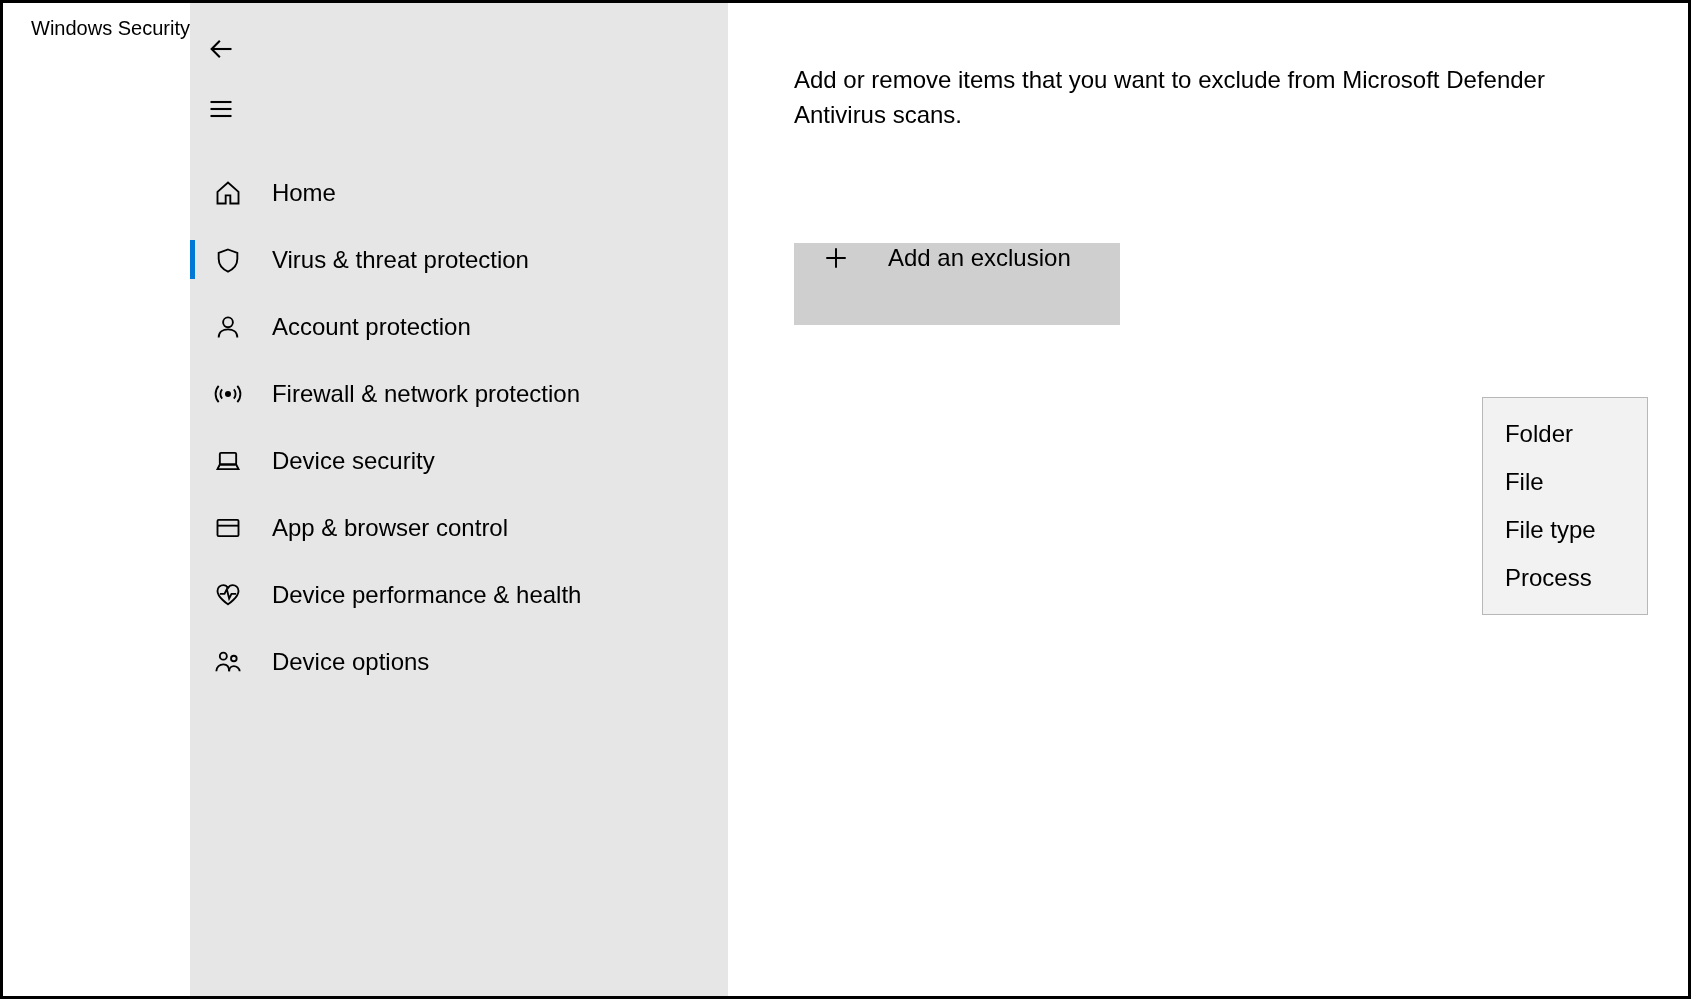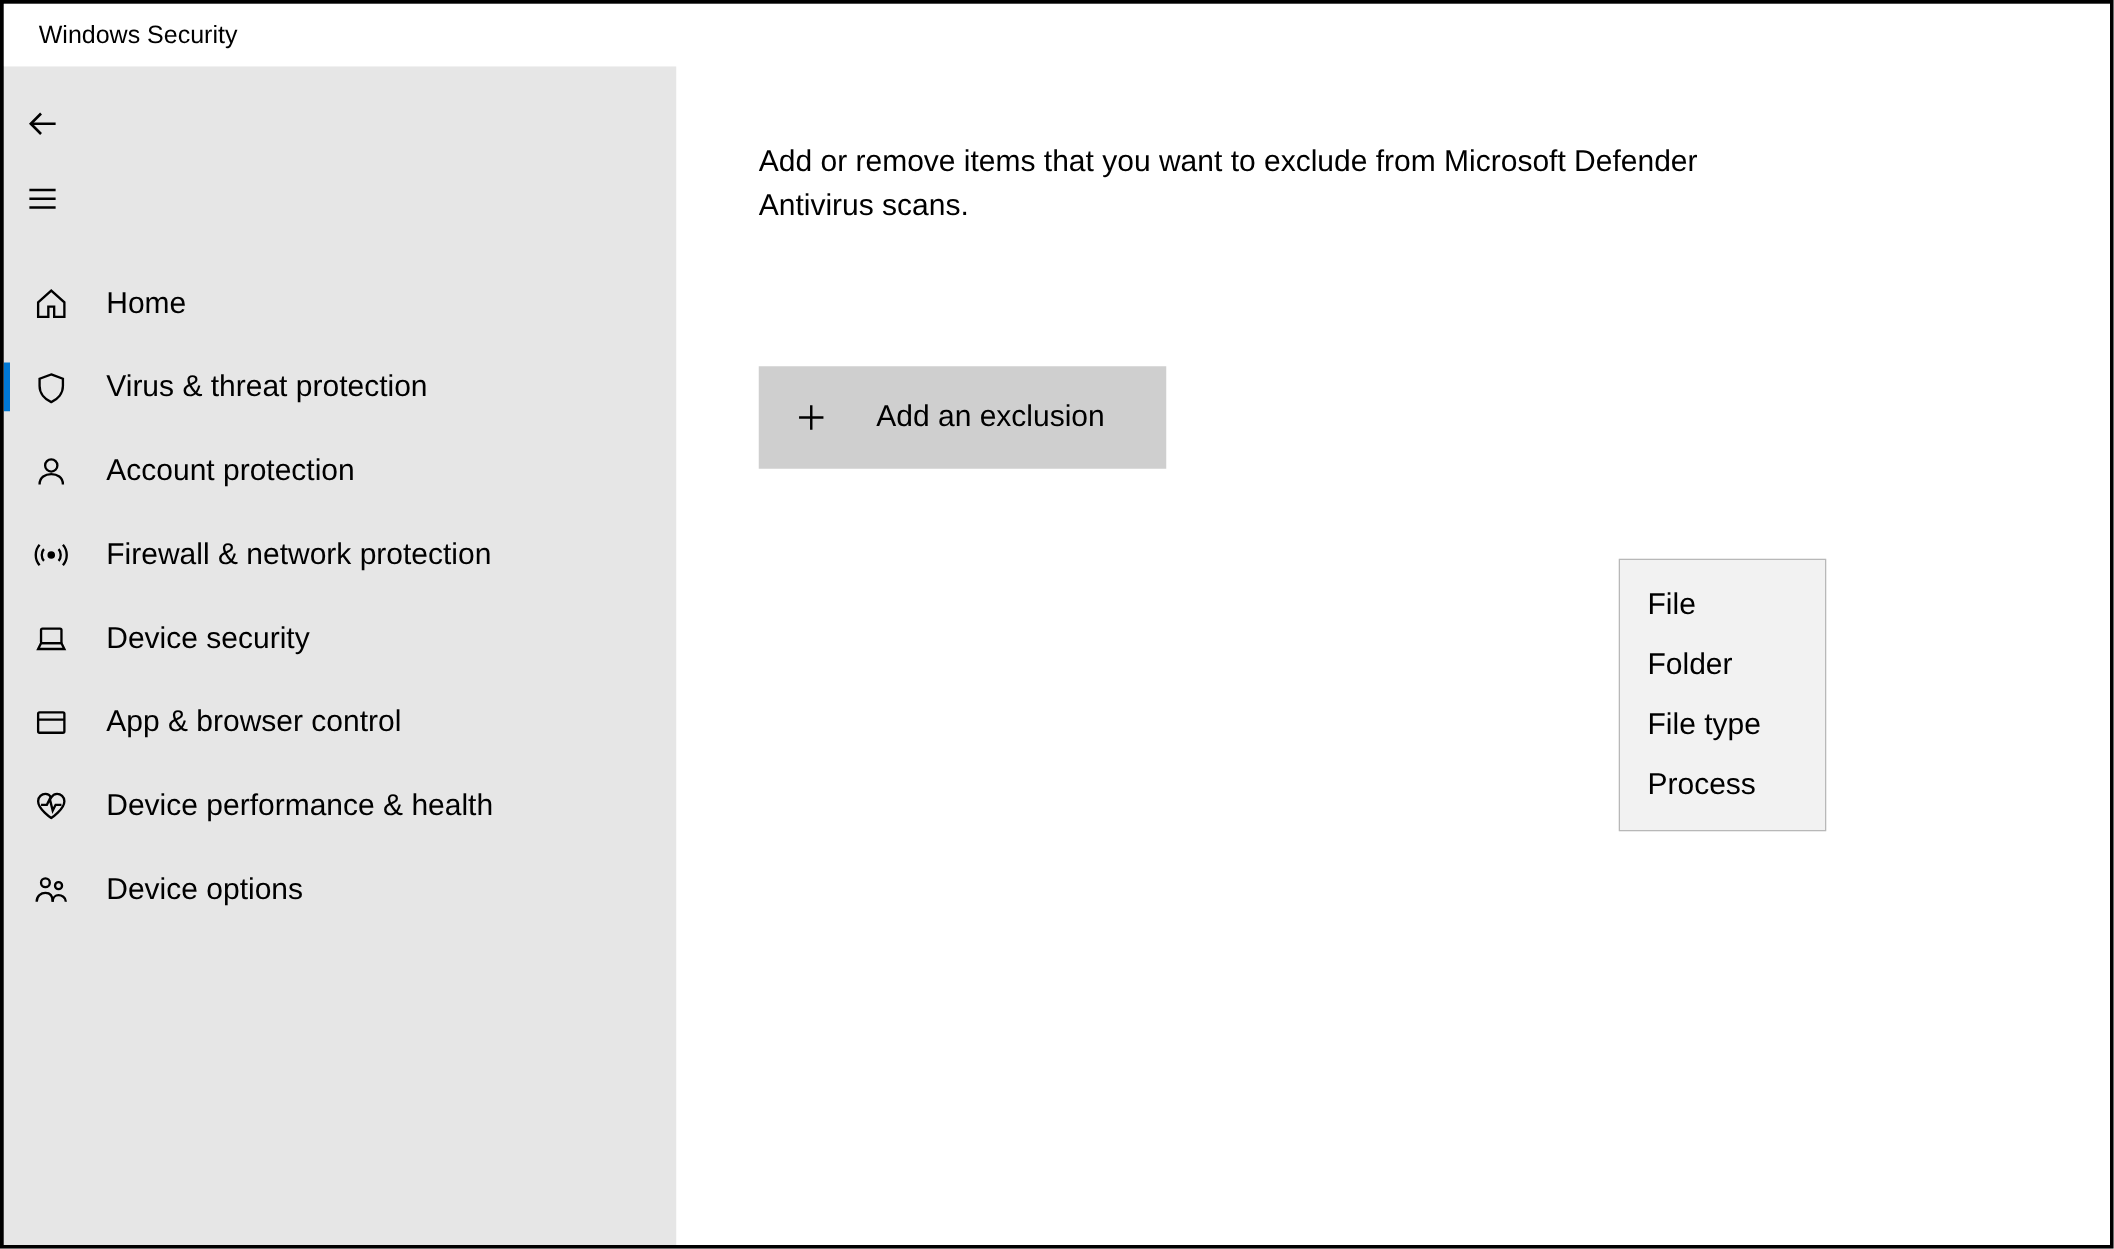--- a/index.html
+++ b/index.html
@@ -8,21 +8,21 @@
     padding: 0;
     font-family: "Segoe UI", -apple-system, BlinkMacSystemFont, sans-serif;
     background: #fff;
     color: #000;
   }
   .window {
     width: 1691px;
     height: 999px;
     border: 3px solid #000;
     display: flex;
-    flex-direction: column;
+    flex-direction: row;
     overflow: hidden;
   }
   .titlebar {
     height: 50px;
     display: flex;
     align-items: center;
     padding-left: 28px;
     font-size: 20px;
     color: #000;
     background: #fff;
@@ -101,21 +101,20 @@
     max-width: 820px;
     margin: 0;
   }
   .add-btn {
     margin-top: 110px;
     width: 326px;
     height: 82px;
     background: #cfcfcf;
     border: none;
     display: flex;
-    align-items: center;
     padding-left: 28px;
     cursor: pointer;
     font-size: 24px;
     font-family: inherit;
   }
   .add-btn .plus {
     width: 28px;
     height: 28px;
     margin-right: 38px;
     display: flex;
@@ -273,21 +272,21 @@
         <span class="plus">
           <svg viewBox="0 0 24 24" fill="none">
             <line x1="12" y1="3" x2="12" y2="21"></line>
             <line x1="3" y1="12" x2="21" y2="12"></line>
           </svg>
         </span>
         <span>Add an exclusion</span>
       </button>
 
       <div class="dropdown">
+        <div class="dropdown-item">Folder</div>
         <div class="dropdown-item">File</div>
-        <div class="dropdown-item">Folder</div>
         <div class="dropdown-item">File type</div>
         <div class="dropdown-item">Process</div>
       </div>
     </div>
 
   </div>
 </div>
 
 </body></html>

